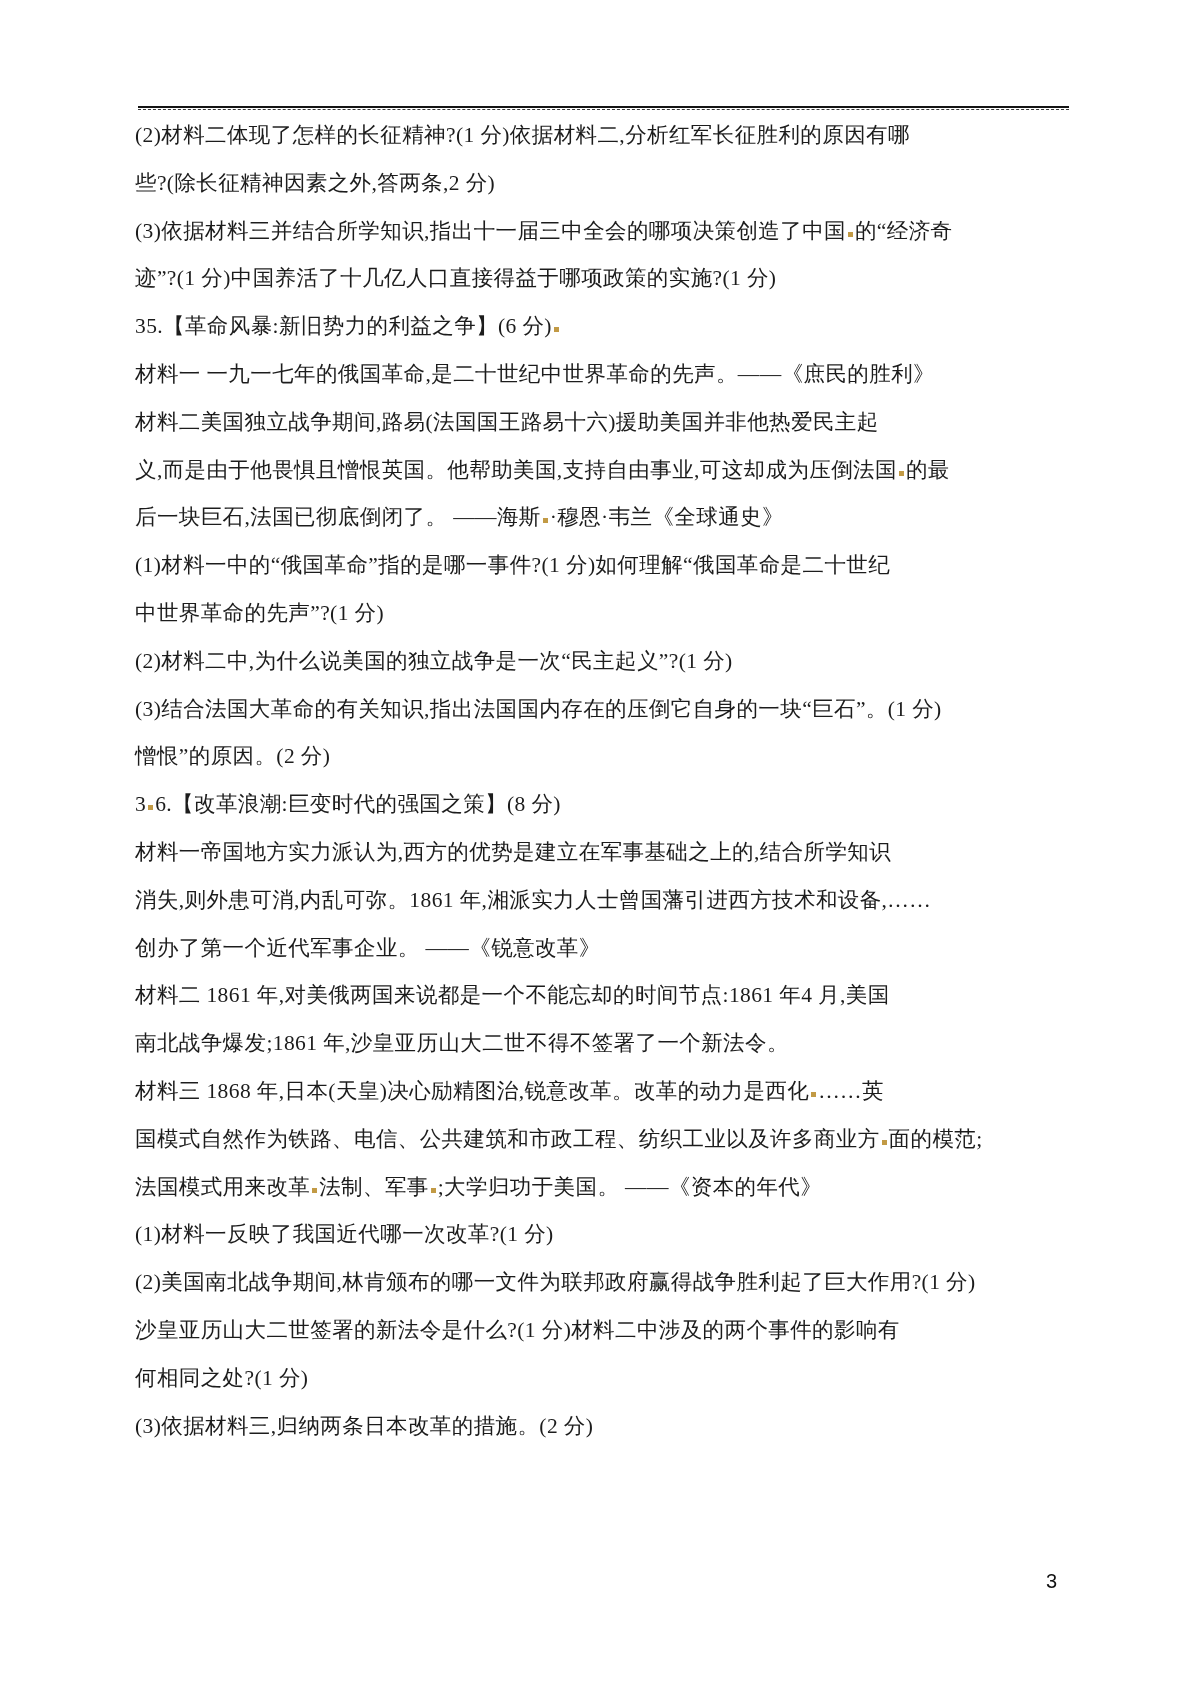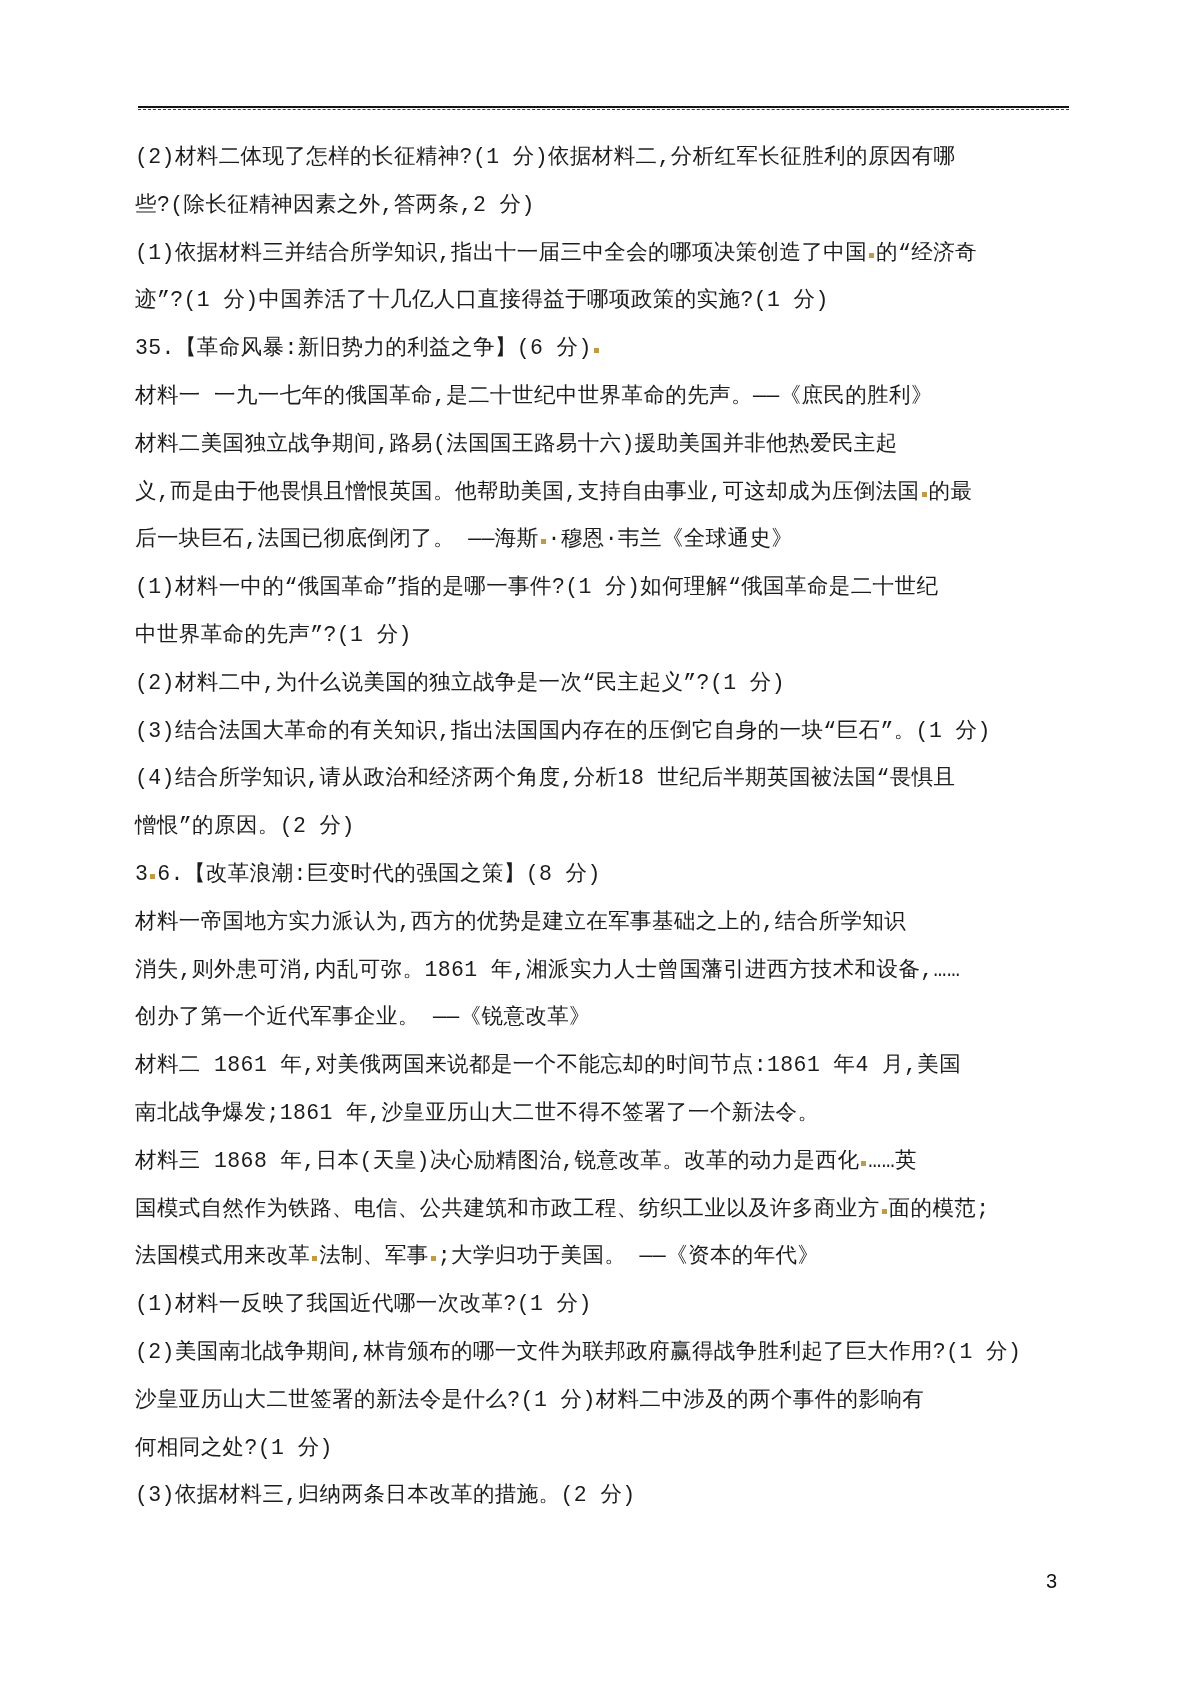--- a/index.html
+++ b/index.html
@@ -21,23 +21,22 @@
     left: 138px;
     top: 106px;
     width: 931px;
     height: 1px;
     border-top: 2px solid #141414;
     border-bottom: 1px dashed #3a3a3a;
   }
   .text-body {
     position: absolute;
     left: 135px;
-    top: 134px;
+    top: 112px;
     width: 950px;
-    font-family: Liberation Mono, monospace;
   }
   .line {
     height: 47.8px;
     line-height: 47.8px;
     font-size: 21.5px;
     letter-spacing: 0.4px;
     white-space: nowrap;
   }
   .dot {
     display: inline-block;
@@ -57,32 +56,31 @@
   }
 </style>
 </head>
 <body>
 
 <div class="page">
   <div class="divider"></div>
   <div class="text-body">
       <div class="line"><span>(2)材料二体现了怎样的长征精神?(1 分)依据材料二,分析红军长征胜利的原因有哪</span></div>
       <div class="line"><span>些?(除长征精神因素之外,答两条,2 分)</span></div>
-      <div class="line"><span>(1)依据材料三并结合所学知识,指出十一届三中全会的哪项决策创造了中国</span><span class="dot" style="background: rgb(194, 154, 69);"></span><span>的“经济奇</span></div>
+      <div class="line"><span>(3)依据材料三并结合所学知识,指出十一届三中全会的哪项决策创造了中国</span><span class="dot" style="background: rgb(194, 154, 69);"></span><span>的“经济奇</span></div>
       <div class="line"><span>迹”?(1 分)中国养活了十几亿人口直接得益于哪项政策的实施?(1 分)</span></div>
       <div class="line"><span>35.【革命风暴:新旧势力的利益之争】(6 分)</span><span class="dot" style="background: rgb(194, 154, 69);"></span></div>
       <div class="line"><span>材料一 一九一七年的俄国革命,是二十世纪中世界革命的先声。——《庶民的胜利》</span></div>
       <div class="line"><span>材料二美国独立战争期间,路易(法国国王路易十六)援助美国并非他热爱民主起</span></div>
       <div class="line"><span>义,而是由于他畏惧且憎恨英国。他帮助美国,支持自由事业,可这却成为压倒法国</span><span class="dot" style="background: rgb(194, 154, 69);"></span><span>的最</span></div>
       <div class="line"><span>后一块巨石,法国已彻底倒闭了。 ——海斯</span><span class="dot" style="background: rgb(194, 154, 69);"></span><span>·穆恩·韦兰《全球通史》</span></div>
       <div class="line"><span>(1)材料一中的“俄国革命”指的是哪一事件?(1 分)如何理解“俄国革命是二十世纪</span></div>
       <div class="line"><span>中世界革命的先声”?(1 分)</span></div>
       <div class="line"><span>(2)材料二中,为什么说美国的独立战争是一次“民主起义”?(1 分)</span></div>
       <div class="line"><span>(3)结合法国大革命的有关知识,指出法国国内存在的压倒它自身的一块“巨石”。(1 分)</span></div>
-      <div class="line"><span>(4)结合所学知识,请从政治和经济两个角度,分析18 世纪后半期英国被法国“畏惧且</span></div>
       <div class="line"><span>憎恨”的原因。(2 分)</span></div>
       <div class="line"><span>3</span><span class="dot" style="background: rgb(194, 154, 69);"></span><span>6.【改革浪潮:巨变时代的强国之策】(8 分)</span></div>
       <div class="line"><span>材料一帝国地方实力派认为,西方的优势是建立在军事基础之上的,结合所学知识</span></div>
       <div class="line"><span>消失,则外患可消,内乱可弥。1861 年,湘派实力人士曾国藩引进西方技术和设备,……</span></div>
       <div class="line"><span>创办了第一个近代军事企业。 ——《锐意改革》</span></div>
       <div class="line"><span>材料二 1861 年,对美俄两国来说都是一个不能忘却的时间节点:1861 年4 月,美国</span></div>
       <div class="line"><span>南北战争爆发;1861 年,沙皇亚历山大二世不得不签署了一个新法令。</span></div>
       <div class="line"><span>材料三 1868 年,日本(天皇)决心励精图治,锐意改革。改革的动力是西化</span><span class="dot" style="background: rgb(194, 154, 69);"></span><span>……英</span></div>
       <div class="line"><span>国模式自然作为铁路、电信、公共建筑和市政工程、纺织工业以及许多商业方</span><span class="dot" style="background: rgb(194, 154, 69);"></span><span>面的模范;</span></div>
       <div class="line"><span>法国模式用来改革</span><span class="dot" style="background: rgb(194, 154, 69);"></span><span>法制、军事</span><span class="dot" style="background: rgb(194, 154, 69);"></span><span>;大学归功于美国。 ——《资本的年代》</span></div>

